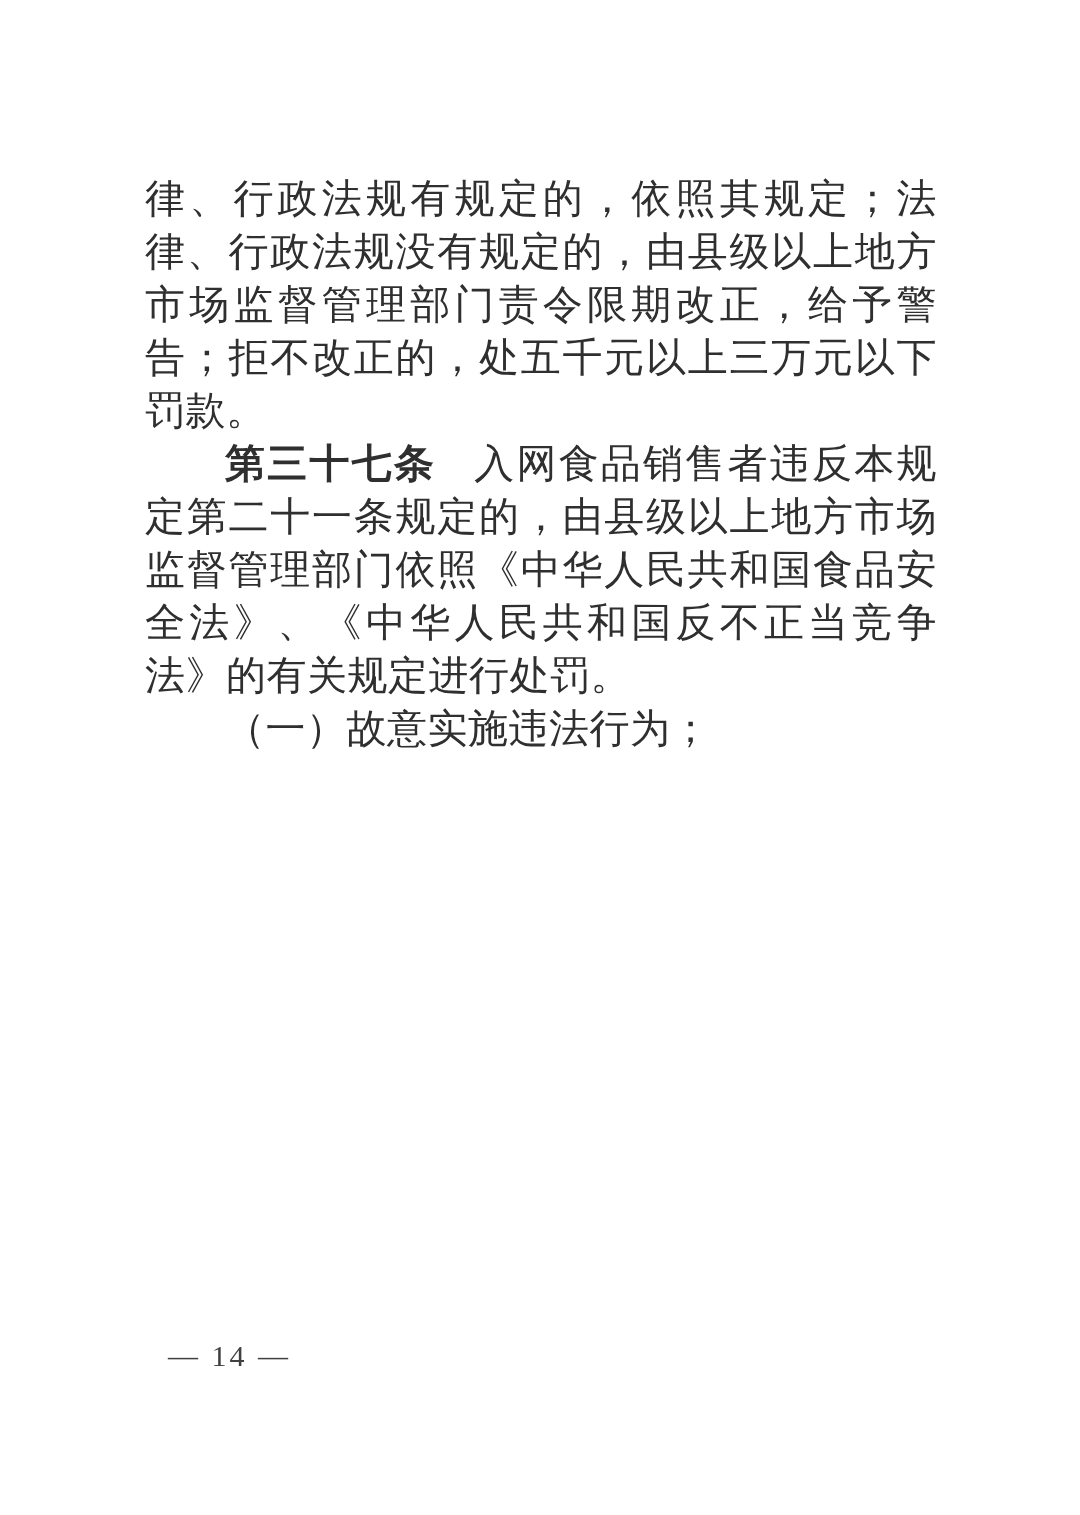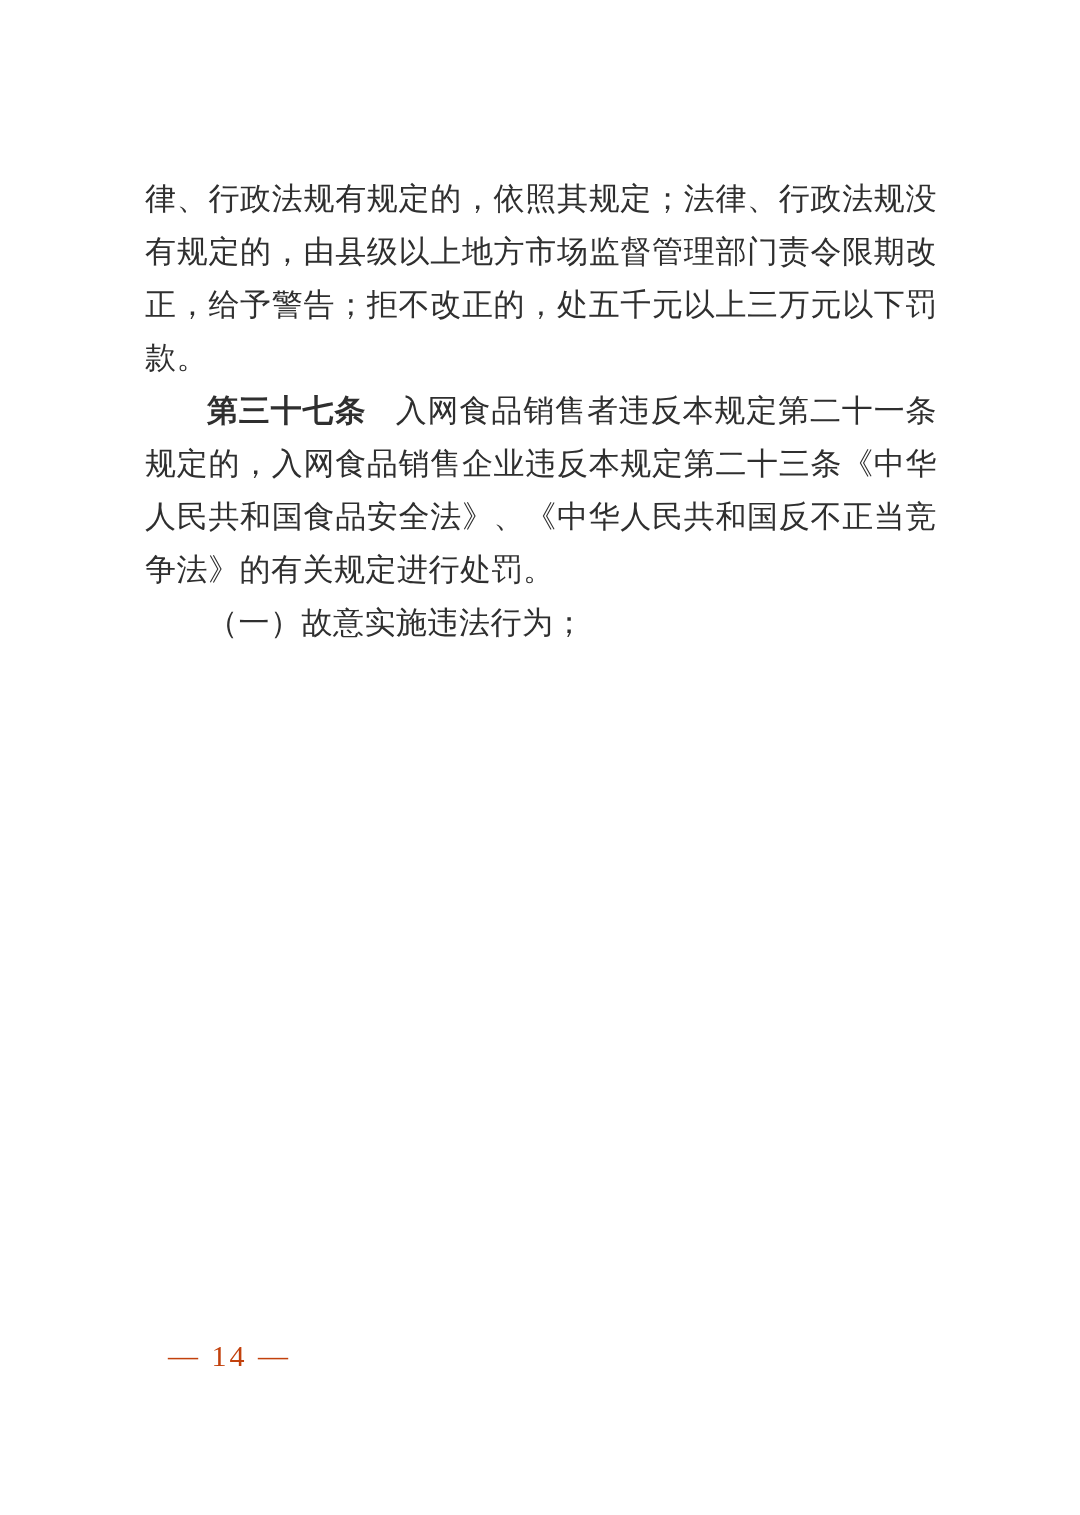--- a/index.html
+++ b/index.html
@@ -16,53 +16,53 @@
     color: #2f2f2f;
   }
   .page-body {
     position: absolute;
     left: 145px;
     top: 172px;
     width: 792px;
   }
   .para {
     margin: 0;
-    font-size: 31px;
+    font-size: 40px;
     line-height: 53px;
     text-align: justify;
     letter-spacing: 0.5px;
     word-break: break-all;
   }
   .para.indent {
     text-indent: 2em;
   }
   .article-head {
     font-weight: bold;
     font-family: "Liberation Sans", "DejaVu Sans", sans-serif;
     padding-right: 0.95em;
     margin-top: 8px;
   }
   .page-number {
     position: absolute;
     left: 168px;
     top: 1336px;
     font-size: 30px;
     line-height: 40px;
-    color: #c2410c;
+    color: #404040;
     letter-spacing: 3px;
   }
 </style>
 </head>
 <body>
 
 <div class="page-body">
 
   <p class="para">律、行政法规有规定的，依照其规定；法律、行政法规没有规定的，由县级以上地方市场监督管理部门责令限期改正，给予警告；拒不改正的，处五千元以上三万元以下罚款。</p>
 
-  <p class="para indent"><span class="article-head">第三十七条</span><span>入网食品销售者违反本规定第二十一条规定的，入网食品销售企业违反本规定第二十三条《中华人民共和国食品安全法》、《中华人民共和国反不正当竞争法》的有关规定进行处罚。</span></p>
+  <p class="para indent"><span class="article-head">第三十七条</span><span>入网食品销售者违反本规定第二十一条规定的，由县级以上地方市场监督管理部门依照《中华人民共和国食品安全法》、《中华人民共和国反不正当竞争法》的有关规定进行处罚。</span></p>
 
 
 
 
   <p class="para indent">（一）故意实施违法行为；</p>
 
 </div>
 
 <div class="page-number">— 14 —</div>
 

